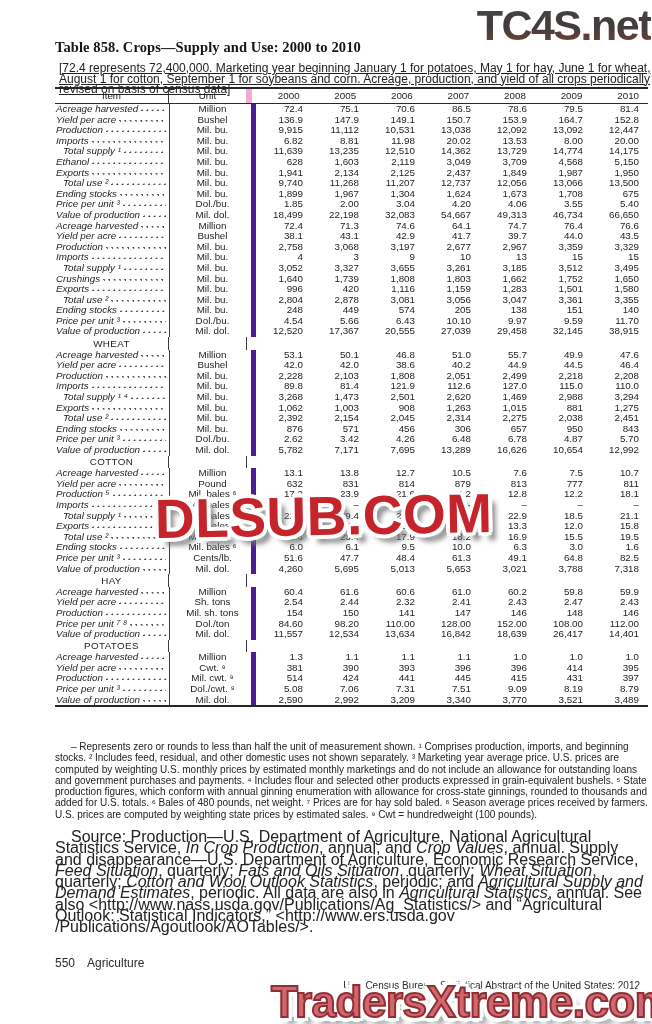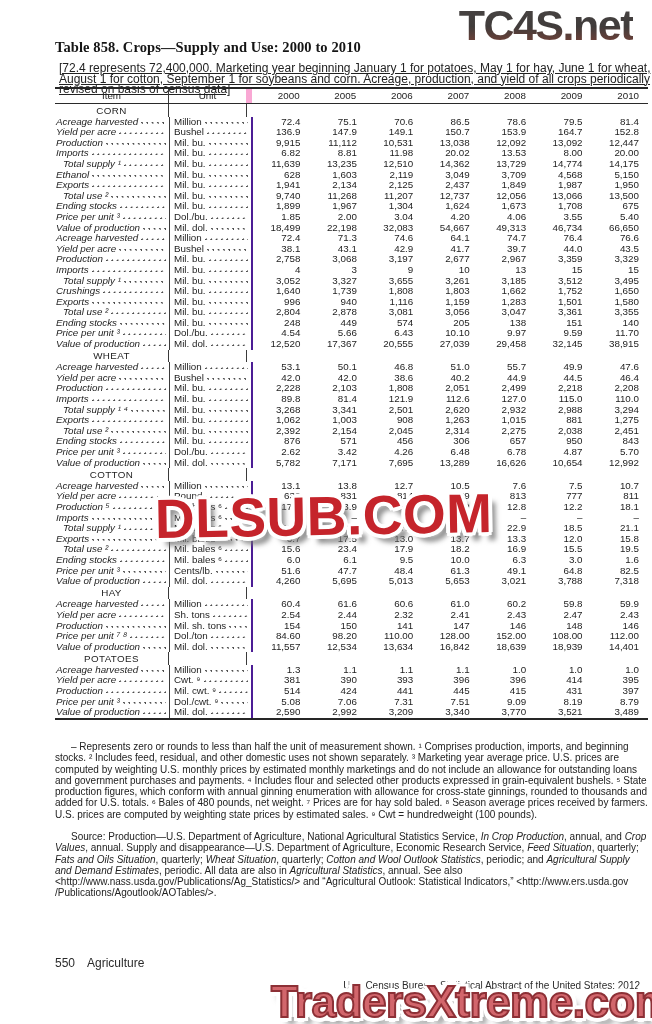--- a/index.html
+++ b/index.html
@@ -22,54 +22,54 @@
   .tbl {
     position:absolute; left:55px; top:87px; width:593px;
     border-top:2px solid #262626; border-bottom:2px solid #262626;
     font-size:9.8px; box-sizing:border-box;
   }
   .tr { display:flex; height:10.6px; line-height:10.6px; align-items:center; }
   .header-row { height:14px; line-height:14px; border-bottom:1.2px solid #2a2a2a; }
   .h-item { width:113px; border-right:1px solid #3a3a3a; text-align:center; align-self:stretch; }
   .h-unit { width:77px;  border-right:6px solid #f9a8d4; text-align:center; align-self:stretch; }
   .c-item { width:113px; border-right:1px solid #3a3a3a; display:flex; align-items:center; align-self:stretch; padding-left:1px; box-sizing:content-box;font-style:italic; }
-  .c-unit { width:77px;  border-right:2px solid #4c1d95; display:flex; align-items:center; align-self:stretch; padding-left:4px; box-sizing:content-box; }
+  .c-unit { width:77px;  border-right:5px solid #4c1d95; display:flex; align-items:center; align-self:stretch; padding-left:4px; box-sizing:content-box;flex-direction:column; }
   .c-val  { flex:1 1 0; text-align:right; padding-right:9px; }
   .section-row { height:12.6px; }
   .sec-name { width:113px; border-right:1px solid #3a3a3a; text-align:center; align-self:stretch; display:flex; align-items:flex-end; justify-content:center; letter-spacing:0.4px; padding-bottom:0.5px; }
   .sec-unit { width:77px; border-right:1px solid #3a3a3a; align-self:stretch; }
   .fill { flex:1 1 0; }
   .lbl { white-space:nowrap; }
   .lbl.indent { padding-left:7px; }
   .leader {
     flex:1; align-self:stretch; margin:0 3px;
     background-image: radial-gradient(circle at 1.2px 58%, #4c4c4c 0.8px, rgba(0,0,0,0) 1.05px);
     background-size:5.3px 100%; background-repeat:repeat-x;
   }
   
   .footnotes {
     position:absolute; left:55px; top:741px; width:594px; margin:0;
     font-size:10px; line-height:11.3px; color:#222; text-indent:16px;
   }
   .source {
     position:absolute; left:55px; top:831px; width:594px; margin:0;
-    font-size:10px; line-height:11.3px; color:#222; text-indent:16px;
+    font-size:16px; line-height:11.3px; color:#222; text-indent:16px;
   }
   .source .it { font-style:italic; }
   .pageno {
     position:absolute; left:55px; top:956px; font-size:12px; color:#2b2b2b;
   }
   .pageno .chap { margin-left:12px; }
   .credit {
     position:absolute; right:12px; top:980px; font-size:10px; color:#2b2b2b; white-space:nowrap;
   }
   
   .wm { position:absolute; white-space:nowrap; pointer-events:none; }
   .wm-tc4s {
-    right:19px; top:1px;
+    right:1px; top:1px;
     font-size:43px; font-weight:bold; letter-spacing:-1.5px;
     background:linear-gradient(180deg,#4a4645 0%,#403c3b 52%,#6b4038 82%,#8d4c3f 100%);
     -webkit-background-clip:text; background-clip:text; color:transparent;
   }
   .wm-dlsub {
     left:155px; top:484px;
     font-size:55px; font-weight:900; letter-spacing:0.5px;
     color:#c5242b; transform:rotate(-1deg);
     text-shadow:
       -3px -3px 0 #fff, -3px 3px 0 #fff, 3px -3px 0 #fff, 3px 3px 0 #fff,
@@ -103,25 +103,20 @@
         <div class="h-unit">Unit</div>
         <div class="c-val">2000</div>
         <div class="c-val">2005</div>
         <div class="c-val">2006</div>
         <div class="c-val">2007</div>
         <div class="c-val">2008</div>
         <div class="c-val">2009</div>
         <div class="c-val">2010</div>
       </div>
     <div id="tbody">
-        <div class="tr section-row">
-          <div class="sec-name">CORN</div>
-          <div class="sec-unit"></div>
-          <div class="fill"></div>
-        </div>
         <div class="tr">
           <div class="c-item">
             <span class="lbl">Acreage harvested</span>
             <span class="leader"></span>
           </div>
           <div class="c-unit">
             <span class="lbl">Million</span>
             <span class="leader"></span>
           </div>
           <div class="c-val">72.4</div>
@@ -407,21 +402,21 @@
         <div class="tr">
           <div class="c-item">
             <span class="lbl">Exports</span>
             <span class="leader"></span>
           </div>
           <div class="c-unit">
             <span class="lbl">Mil. bu.</span>
             <span class="leader"></span>
           </div>
           <div class="c-val">996</div>
-          <div class="c-val">940</div>
+          <div class="c-val">420</div>
           <div class="c-val">1,116</div>
           <div class="c-val">1,159</div>
           <div class="c-val">1,283</div>
           <div class="c-val">1,501</div>
           <div class="c-val">1,580</div>
         </div>
         <div class="tr">
           <div class="c-item">
             <span class="lbl indent">Total use ²</span>
             <span class="leader"></span>
@@ -565,24 +560,24 @@
         <div class="tr">
           <div class="c-item">
             <span class="lbl indent">Total supply ¹ ⁴</span>
             <span class="leader"></span>
           </div>
           <div class="c-unit">
             <span class="lbl">Mil. bu.</span>
             <span class="leader"></span>
           </div>
           <div class="c-val">3,268</div>
-          <div class="c-val">3,341</div>
+          <div class="c-val">1,473</div>
           <div class="c-val">2,501</div>
           <div class="c-val">2,620</div>
-          <div class="c-val">2,932</div>
+          <div class="c-val">1,469</div>
           <div class="c-val">2,988</div>
           <div class="c-val">3,294</div>
         </div>
         <div class="tr">
           <div class="c-item">
             <span class="lbl">Exports</span>
             <span class="leader"></span>
           </div>
           <div class="c-unit">
             <span class="lbl">Mil. bu.</span>
@@ -919,21 +914,21 @@
           </div>
           <div class="c-unit">
             <span class="lbl">Mil. dol.</span>
             <span class="leader"></span>
           </div>
           <div class="c-val">11,557</div>
           <div class="c-val">12,534</div>
           <div class="c-val">13,634</div>
           <div class="c-val">16,842</div>
           <div class="c-val">18,639</div>
-          <div class="c-val">18,939</div>
+          <div class="c-val">26,417</div>
           <div class="c-val">14,401</div>
         </div>
         <div class="tr section-row">
           <div class="sec-name">POTATOES</div>
           <div class="sec-unit"></div>
           <div class="fill"></div>
         </div>
         <div class="tr">
           <div class="c-item">
             <span class="lbl">Acreage harvested</span>

